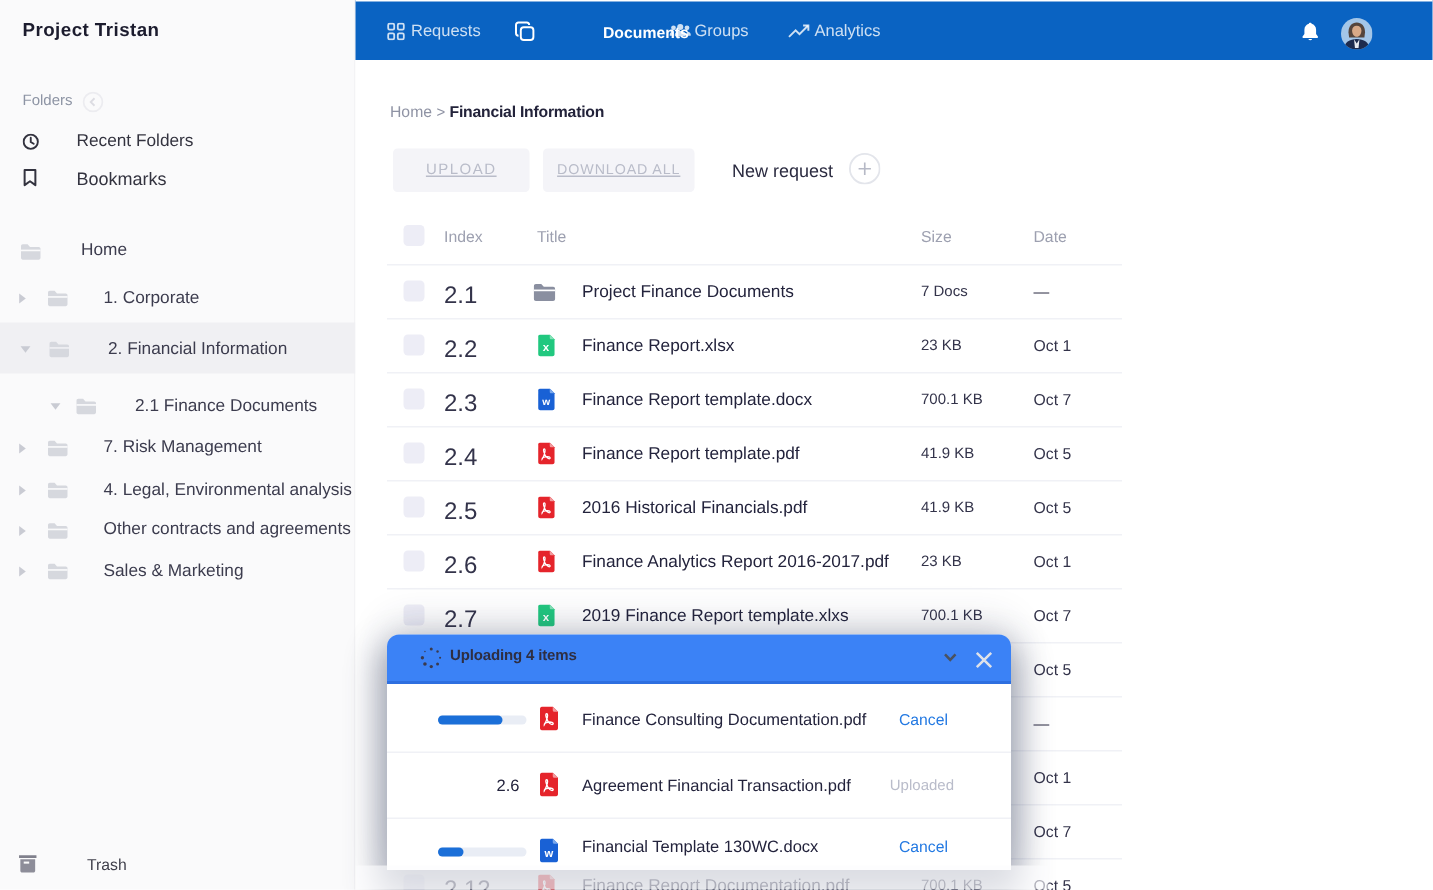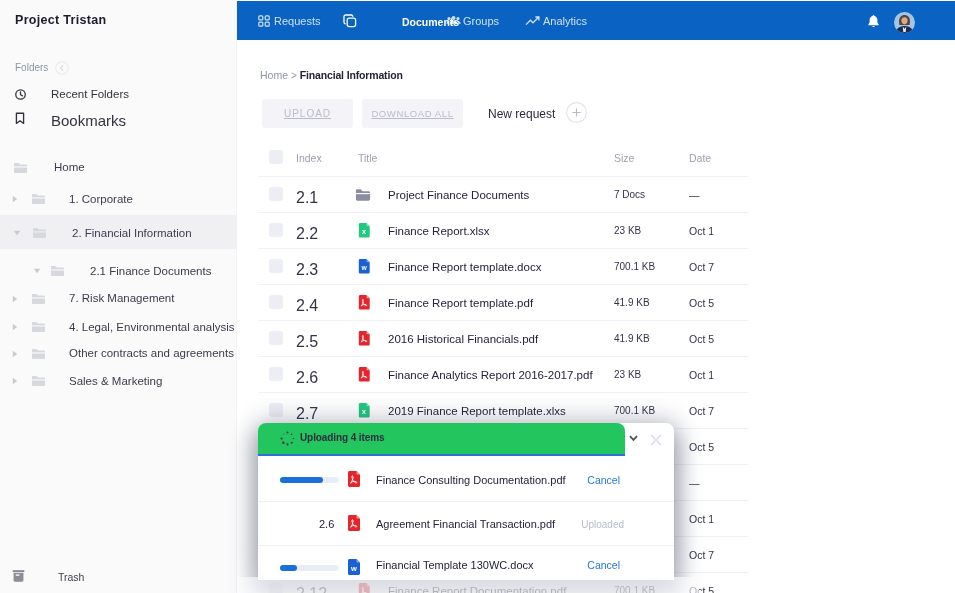--- a/index.html
+++ b/index.html
@@ -33,23 +33,23 @@
 .sep { position:absolute; left:21px; width:490px; height:1px; background:#f0f1f6; }
 .row-idx { position:absolute; font-size:16px; color:#33334a; }
 .row-title { position:absolute; font-size:11.5px; color:#23233c; white-space:nowrap;}
 .row-size { position:absolute; font-size:10px; color:#33334a; }
 .row-date { position:absolute; font-size:10.5px; color:#33334a; }
 .ficon { position:absolute; width:16px; height:16px; }
 
 
 #panel { position:absolute; left:21px; top:383px; width:416px; height:157px; background:#fff; border-radius:8px 8px 0 0;
   box-shadow:0 -8px 26px rgba(40,50,80,.14), 0 12px 22px 6px rgba(52,62,92,.42); }
-#phead { position:absolute; left:0; top:0; width:367px; height:33px; border-bottom:2px solid #2e6fe0; border-radius:8px 8px 0 0; background:#22c55e;}
+#phead { position:absolute; left:0; top:0; width:416px; height:33px; border-bottom:2px solid #2e6fe0; border-radius:8px 8px 0 0; background:#3b82f6;}
 #phead .t { position:absolute; left:42px; top:9px; font-size:10px; font-weight:bold; color:#2e2e42; letter-spacing:-.1px; }
-.prow { position:absolute; left:0; width:384px; height:44px; background:#fff;}
+.prow { position:absolute; left:12px; width:384px; height:44px; background:#fff;}
 .ptrack { position:absolute; left:22px; top:19px; width:59px; height:6px; border-radius:3px; background:#e9edf5; }
 .pfill { position:absolute; left:0; top:0; height:6px; border-radius:3px; background:#1b6fd8; }
 .pname { position:absolute; left:118px; top:50%; transform:translateY(-50%); font-size:11px; color:#23233c; white-space:nowrap;}
 .pcancel { position:absolute; right:22px; top:50%; transform:translateY(-50%); font-size:10.5px; color:#2379e2; }
 .pdone { position:absolute; right:18px; top:50%; transform:translateY(-50%); font-size:10px; color:#b9bcca; }
 .psep { position:absolute; left:0; width:416px; height:1px; background:#f0f1f6; }
 </style>
 </head>
 <body>
 
@@ -62,21 +62,21 @@
     </svg>
 
   <svg class="abs" style="left:15px;top:89px" width="11" height="11" viewBox="0 0 13 13">
       <circle cx="6.5" cy="6.5" r="5.6" fill="none" stroke="#33333f" stroke-width="1.5"></circle>
       <path d="M6.5 3.4 V6.7 L8.8 8.1" fill="none" stroke="#33333f" stroke-width="1.5" stroke-linecap="round"></path>
     </svg>
   <div class="titem" style="left:31px;top:88px;font-size:11.5px;color:#33333f">Recent Folders</div>
   <svg class="abs" style="left:15px;top:112px" width="10" height="13" viewBox="0 0 12 15">
       <path d="M1.7 1.2 H10.3 V13.4 L6 10.3 L1.7 13.4 Z" fill="none" stroke="#33333f" stroke-width="1.6" stroke-linejoin="round"></path>
     </svg>
-  <div class="titem" style="left:31px;top:112px;font-size:15px;color:#33333f">Bookmarks</div>
+  <div class="titem" style="left:31px;top:112px;font-size:12px;color:#33333f">Bookmarks</div>
 
   <div class="hl"></div>
   <div id="tree">
       <svg class="abs" style="left:13px;top:161.7px" width="15" height="12" viewBox="0 0 15 12">
         <path d="M1 2.1 C1 1.4 1.5 .9 2.2 .9 H5.4 L7 2.6 H12.8 C13.5 2.6 14 3.1 14 3.8 V9.9 C14 10.6 13.5 11.1 12.8 11.1 H2.2 C1.5 11.1 1 10.6 1 9.9 Z" fill="#d6d8de"></path>
         <rect x="1" y="4.4" width="13" height="1.1" fill="#fafafb"></rect>
       </svg>
       <div class="titem" style="left:34px;top:161.2px">Home</div>
       <svg class="abs" style="left:12px;top:195.3px" width="6" height="8" viewBox="0 0 6 8">
         <path d="M.8 .7 L5.2 4 L.8 7.3 Z" fill="#c9cbd3"></path>

